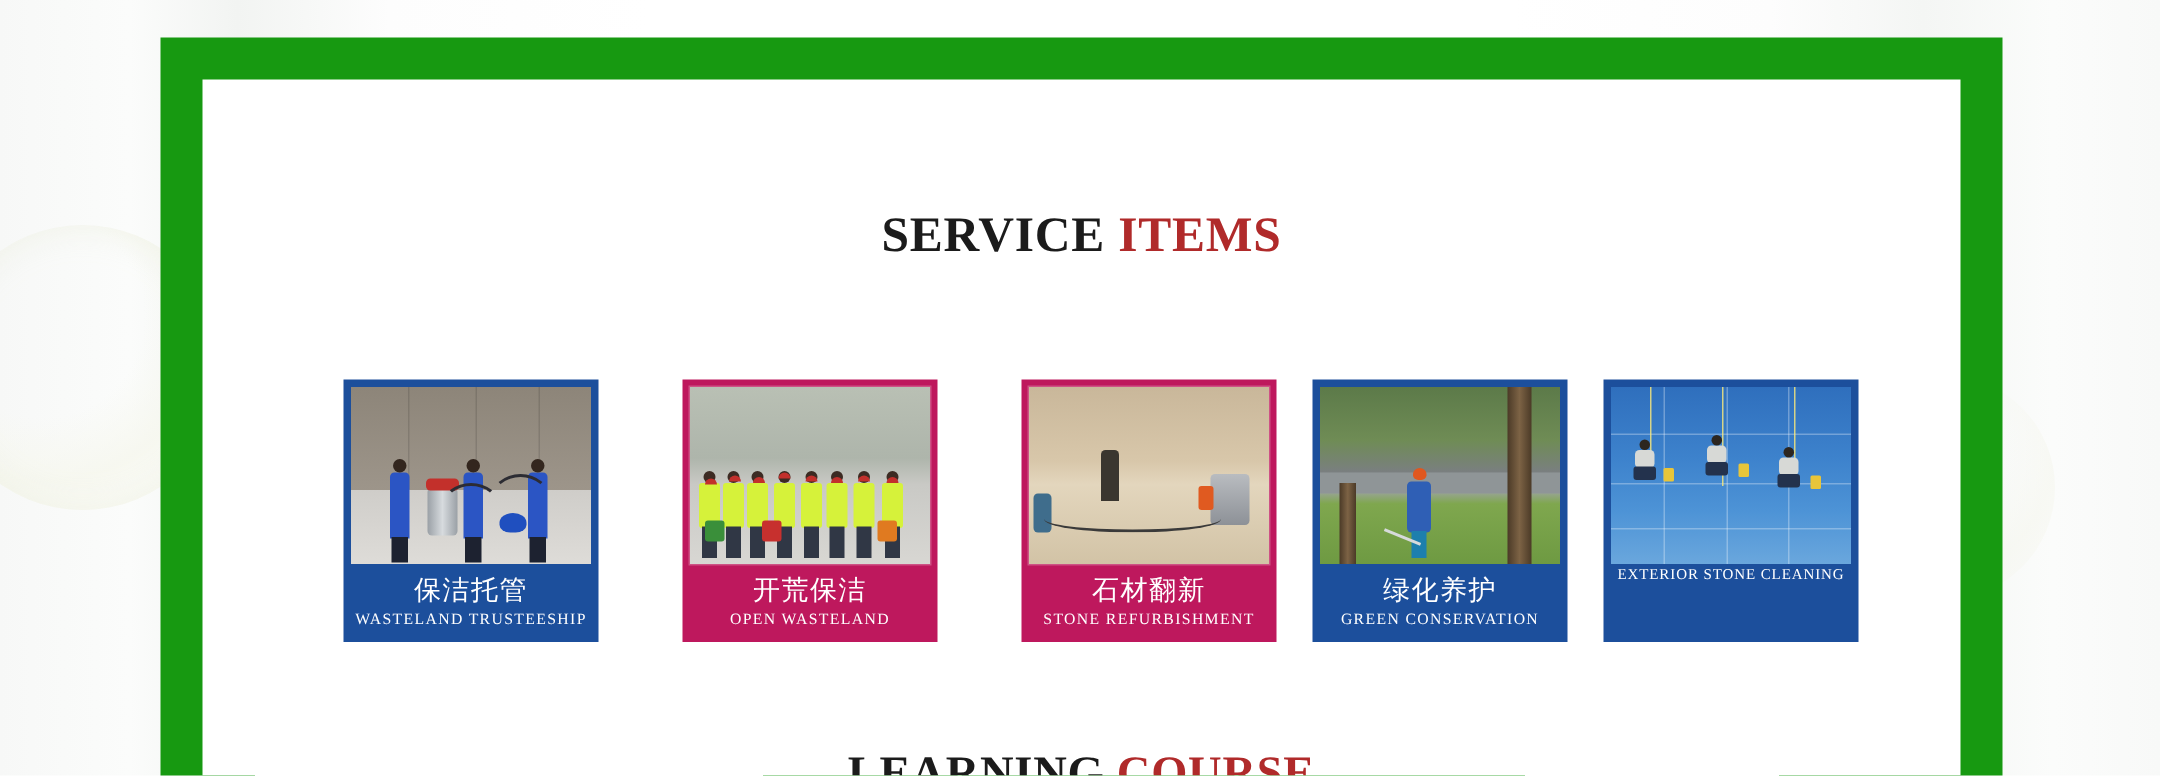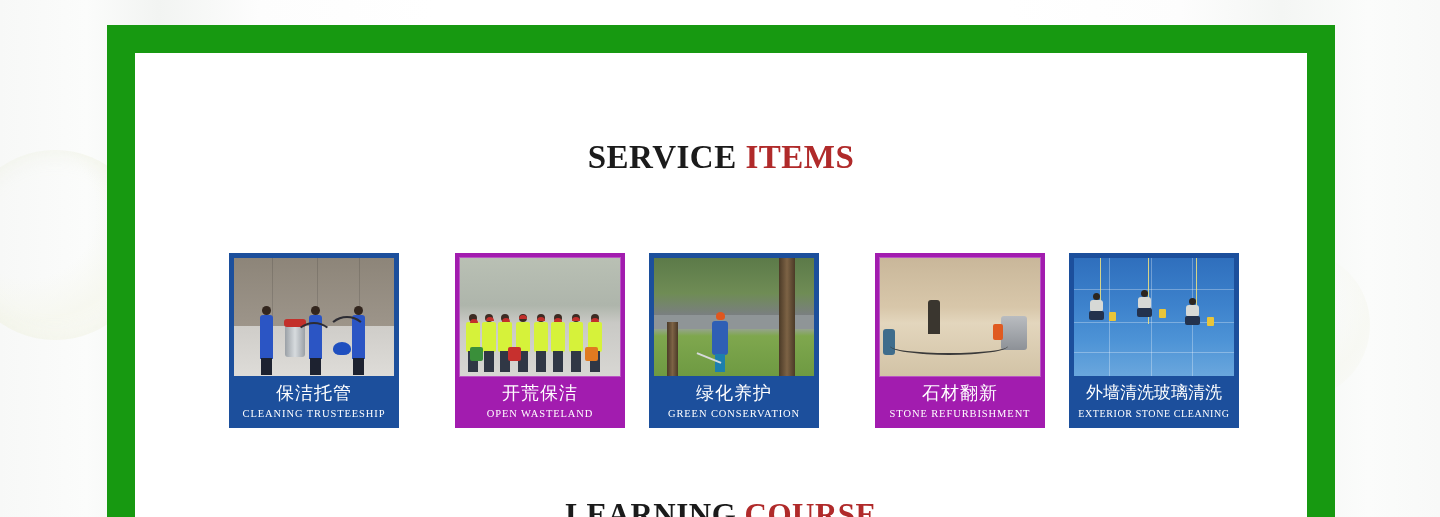--- a/index.html
+++ b/index.html
@@ -141,21 +141,21 @@
     border-radius: 10px;
   }
   .svc-card {
     width: 170px;
     box-sizing: border-box;
     padding: 5px 5px 0 5px;
     text-align: center;
     color: #ffffff;
   }
   .svc-card.dark  { background: #1c4f9c; }
-  .svc-card.light { background: #a21caf; margin-left: 32px; }
+  .svc-card.light { background: #be185d; margin-left: 32px; }
 
   .svc-photo {
     width: 160px;
     height: 118px;
     position: relative;
     overflow: hidden;
     background: #8a8f93;
   }
   .svc-card.light .svc-photo { box-shadow: 0 0 0 1px rgba(255,255,255,0.25); }
 
@@ -254,21 +254,21 @@
             <div class="wallline" style="left:78%"></div>
             <div class="worker" style="left:16%"></div>
             <div class="worker" style="left:47%"></div>
             <div class="worker" style="left:74%"></div>
             <div class="vac" style="left:32%"></div>
             <div class="buff" style="left:62%"></div>
             <div class="hose" style="left:38%; bottom:20%; width:34px; height:26px; border-color:#2c2c33 transparent transparent transparent;"></div>
             <div class="hose" style="left:58%; bottom:22%; width:36px; height:30px; border-color:#2c2c33 transparent transparent transparent;"></div>
           </div>
           <div class="svc-title">保洁托管</div>
-          <div class="svc-sub">CLEANING TRUSTEESHIP</div>
+          <div class="svc-sub">WASTELAND TRUSTEESHIP</div>
         </div>
 
         <div class="svc-card light">
           <div class="svc-photo p2">
             <div class="sky"></div>
             <div class="vest" style="left:4%"></div>
               <div class="cap" style="left:6%; bottom:45%"></div>
             <div class="vest" style="left:14%"></div>
               <div class="cap" style="left:16%; bottom:47%"></div>
             <div class="vest" style="left:24%"></div>
@@ -284,43 +284,43 @@
             <div class="vest" style="left:80%"></div>
               <div class="cap" style="left:82%; bottom:46%"></div>
             <div class="bag" style="left:30%; background:#c7302e;"></div>
             <div class="bag" style="left:6%; background:#3a8f3a;"></div>
             <div class="bag" style="left:78%; background:#e07a20;"></div>
           </div>
           <div class="svc-title">开荒保洁</div>
           <div class="svc-sub">OPEN WASTELAND</div>
         </div>
 
+        <div class="svc-card light">
+          <div class="svc-photo p4">
+            <div class="sky"></div>
+            <div class="dark-man"></div>
+            <div class="machine"></div>
+            <div class="tank"></div>
+            <div class="cord"></div>
+          </div>
+          <div class="svc-title">石材翻新</div>
+          <div class="svc-sub">STONE REFURBISHMENT</div>
+        </div>
+
         <div class="svc-card dark">
           <div class="svc-photo p3">
             <div class="sky"></div>
             <div class="road"></div>
             <div class="tree" style="left:8%; height:46%;"></div>
             <div class="tree" style="right:12%; width:16px; height:100%;"></div>
             <div class="mower"></div>
             <div class="pole"></div>
           </div>
           <div class="svc-title">绿化养护</div>
           <div class="svc-sub">GREEN CONSERVATION</div>
-        </div>
-
-        <div class="svc-card light">
-          <div class="svc-photo p4">
-            <div class="sky"></div>
-            <div class="dark-man"></div>
-            <div class="machine"></div>
-            <div class="tank"></div>
-            <div class="cord"></div>
-          </div>
-          <div class="svc-title">石材翻新</div>
-          <div class="svc-sub">STONE REFURBISHMENT</div>
         </div>
 
         <div class="svc-card dark wide">
           <div class="svc-photo p5">
             <div class="sky"></div>
             <div class="grid-v" style="left:22%"></div>
             <div class="grid-v" style="left:48%"></div>
             <div class="grid-v" style="left:74%"></div>
             <div class="grid-h" style="top:26%"></div>
             <div class="grid-h" style="top:54%"></div>
@@ -328,21 +328,20 @@
             <div class="rope" style="left:16%; height:52%"></div>
             <div class="rope" style="left:46%; height:56%"></div>
             <div class="rope" style="left:76%; height:50%"></div>
             <div class="climber" style="left:10%; top:36%"></div>
             <div class="climber" style="left:40%; top:33%"></div>
             <div class="climber" style="left:70%; top:40%"></div>
             <div class="bucket" style="left:22%; top:46%"></div>
             <div class="bucket" style="left:53%; top:43%"></div>
             <div class="bucket" style="left:83%; top:50%"></div>
           </div>
-          <div class="svc-title">外墙清洗玻璃清洗</div>
           <div class="svc-sub">EXTERIOR STONE CLEANING</div>
         </div>
 
       </div>
 
       <div id="course-head" class="section-head">
         <div class="en"><span class="dark">LEARNING</span> <span class="red">COURSE</span></div>
 
       </div>
 

